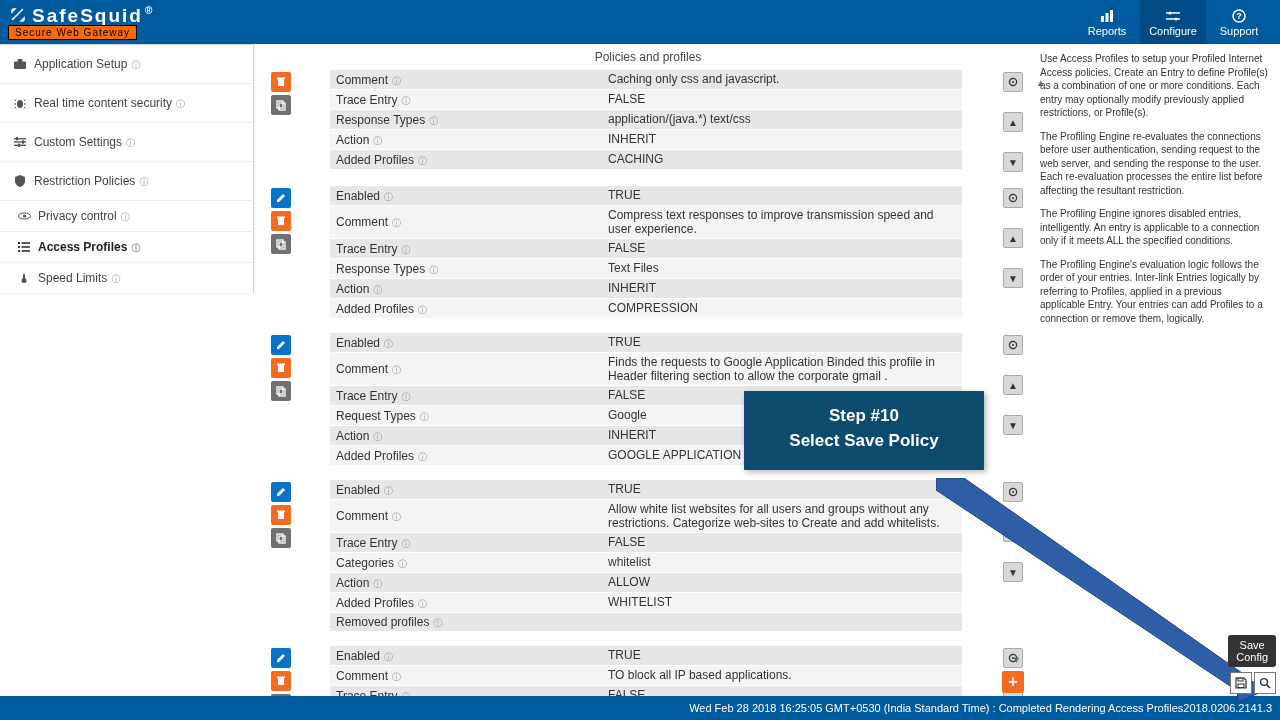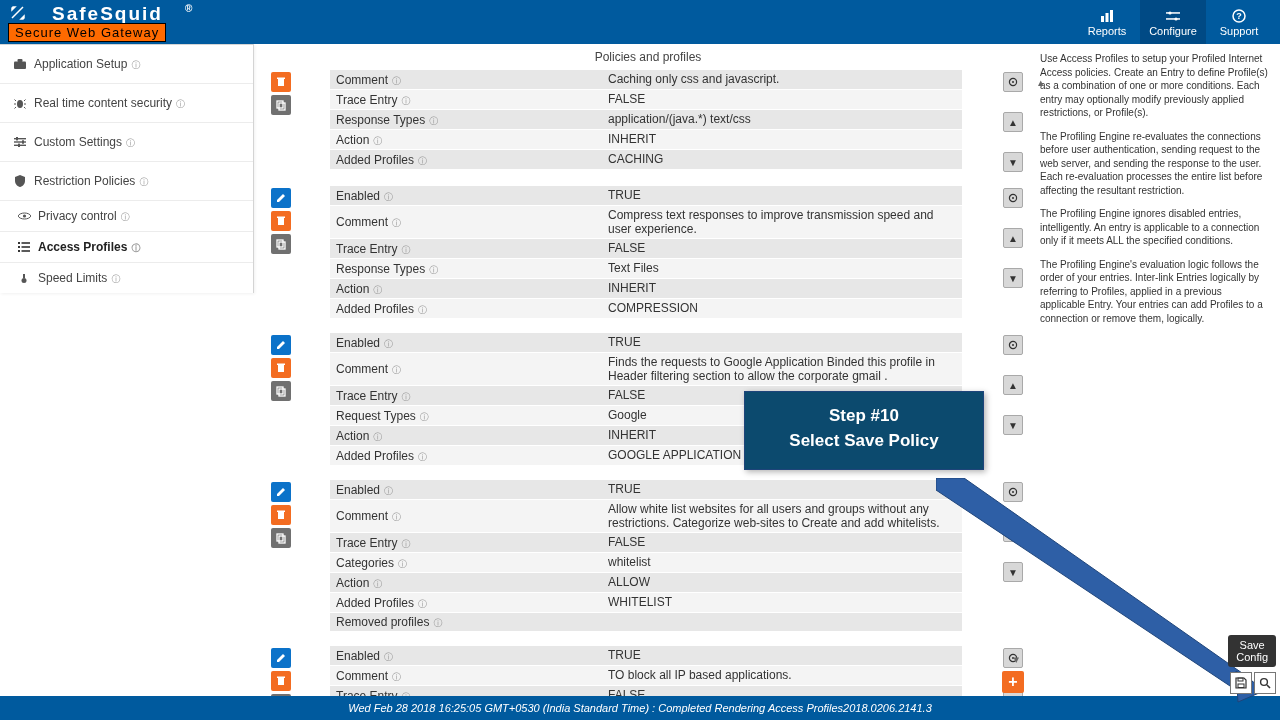--- a/index.html
+++ b/index.html
@@ -24,36 +24,35 @@
   .brand {
     display: flex;
     flex-direction: column;
     padding: 2px 4px;
   }
   .brand-row1 {
     display: flex;
     align-items: flex-start;
     font-weight: bold;
     color: #fff;
-    gap: 20px;
   }
   .brand-icon {
     width: 20px; height: 20px;
     margin-right: 4px;
     display: inline-flex;
     align-items: center;
     justify-content: center;
   }
   .brand-name { font-size: 19px; letter-spacing: 2px; }
   .brand-reg { font-size: 10px; margin-left: 2px; }
   .brand-sub {
     background: #ff6a00;
     border: 1px solid #000;
     color: #000;
-    font-size: 13px;
+    font-size: 10px;
     padding: 1px 6px;
     margin-top: -2px;
     letter-spacing: 1px;
     width: fit-content;
   }
   .topnav {
     display: flex;
   }
   .topnav .nav-item {
     height: 44px;
@@ -281,23 +280,22 @@
   }
 
   
   .footer {
     height: 24px;
     background: #005a9e;
     color: #fff;
     font-size: 11px;
     display: flex;
     align-items: center;
-    justify-content: center;
+    justify-content: flex-end;
     padding: 0 8px;
-    font-style: italic;
   }
   .foot-right {
     display: flex;
     align-items: center;
     gap: 6px;
   }
 
   
   .corner {
     position: absolute;

